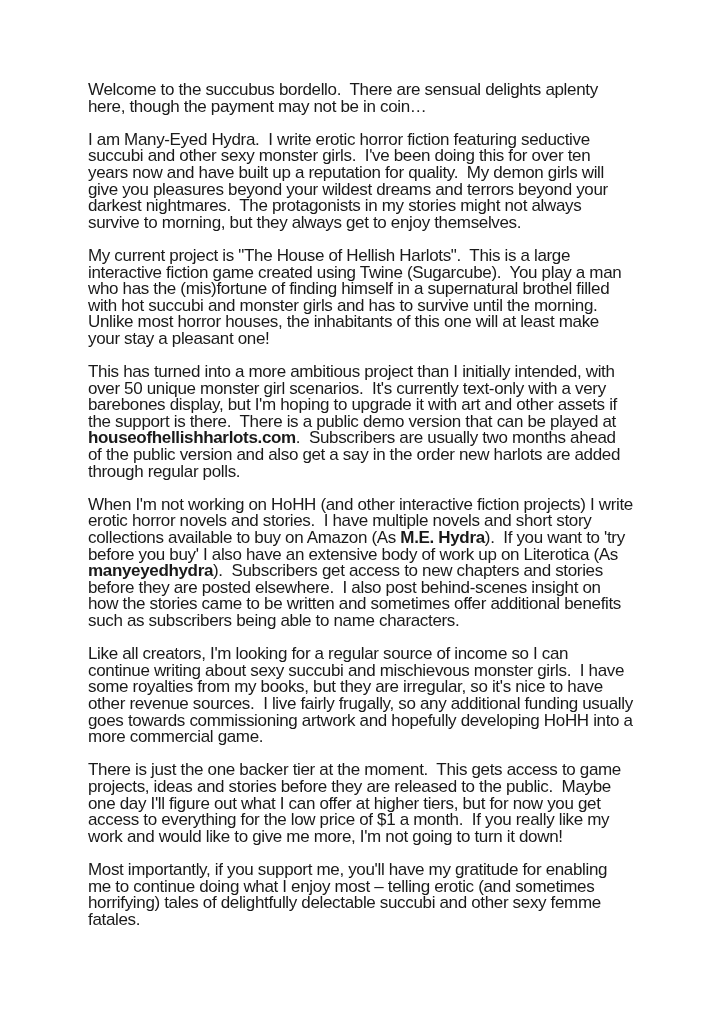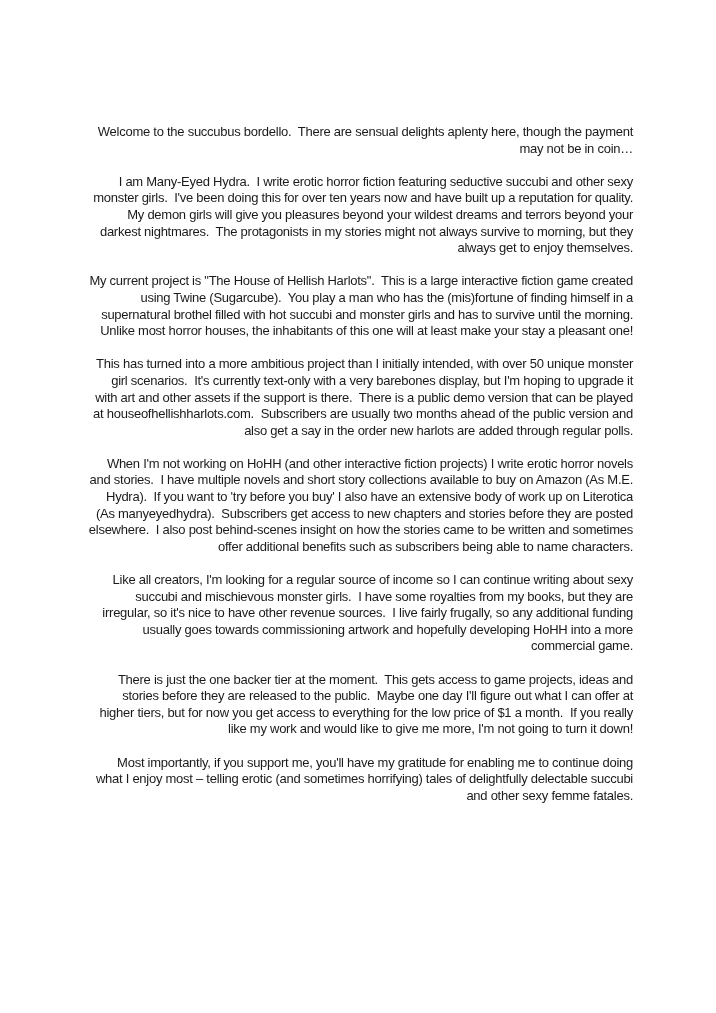--- a/index.html
+++ b/index.html
@@ -17,33 +17,32 @@
     height: 1013px;
     background: #ffffff;
     overflow: hidden;
   }
   .content {
     position: absolute;
     left: 88px;
     top: 82px;
     width: 545px;
     font-family: "Liberation Sans", sans-serif;
-    font-size: 13px;
+    font-size: 17px;
     line-height: 16.6px;
     letter-spacing: -0.02em;
     color: #1a1a1a;
     white-space: pre-wrap;
-    text-align: right;
-    margin-top: 42px;
+    text-align: left;
   }
   .para {
     margin: 0 0 16.6px 0;
   }
   .bold {
-    font-weight: normal;
+    font-weight: bold;
   }
 </style>
 </head>
 <body>
 
 <div class="page" style="background: rgb(255, 255, 255);">
   <div class="content" style="color: rgb(26, 26, 26);"><p class="para"><span class="">Welcome to the succubus bordello.  There are sensual delights aplenty here, though the payment may not be in coin…</span></p><p class="para"><span class="">I am Many-Eyed Hydra.  I write erotic horror fiction featuring seductive succubi and other sexy monster girls.  I've been doing this for over ten years now and have built up a reputation for quality.  My demon girls will give you pleasures beyond your wildest dreams and terrors beyond your darkest nightmares.  The protagonists in my stories might not always survive to morning, but they always get to enjoy themselves.</span></p><p class="para"><span class="">My current project is "The House of Hellish Harlots".  This is a large interactive fiction game created using Twine (Sugarcube).  You play a man who has the (mis)fortune of finding himself in a supernatural brothel filled with hot succubi and monster girls and has to survive until the morning.  Unlike most horror houses, the inhabitants of this one will at least make your stay a pleasant one!</span></p><p class="para"><span class="">This has turned into a more ambitious project than I initially intended, with over 50 unique monster girl scenarios.  It's currently text-only with a very barebones display, but I'm hoping to upgrade it with art and other assets if the support is there.  There is a public demo version that can be played at </span><span class="bold">houseofhellishharlots.com</span><span class="">.  Subscribers are usually two months ahead of the public version and also get a say in the order new harlots are added through regular polls.</span></p><p class="para"><span class="">When I'm not working on HoHH (and other interactive fiction projects) I write erotic horror novels and stories.  I have multiple novels and short story collections available to buy on Amazon (As </span><span class="bold">M.E. Hydra</span><span class="">).  If you want to 'try before you buy' I also have an extensive body of work up on Literotica (As </span><span class="bold">manyeyedhydra</span><span class="">).  Subscribers get access to new chapters and stories before they are posted elsewhere.  I also post behind-scenes insight on how the stories came to be written and sometimes offer additional benefits such as subscribers being able to name characters.</span></p><p class="para"><span class="">Like all creators, I'm looking for a regular source of income so I can continue writing about sexy succubi and mischievous monster girls.  I have some royalties from my books, but they are irregular, so it's nice to have other revenue sources.  I live fairly frugally, so any additional funding usually goes towards commissioning artwork and hopefully developing HoHH into a more commercial game.</span></p><p class="para"><span class="">There is just the one backer tier at the moment.  This gets access to game projects, ideas and stories before they are released to the public.  Maybe one day I'll figure out what I can offer at higher tiers, but for now you get access to everything for the low price of $1 a month.  If you really like my work and would like to give me more, I'm not going to turn it down!</span></p><p class="para"><span class="">Most importantly, if you support me, you'll have my gratitude for enabling me to continue doing what I enjoy most – telling erotic (and sometimes horrifying) tales of delightfully delectable succubi and other sexy femme fatales.</span></p></div>
 </div>
 
 </body></html>

